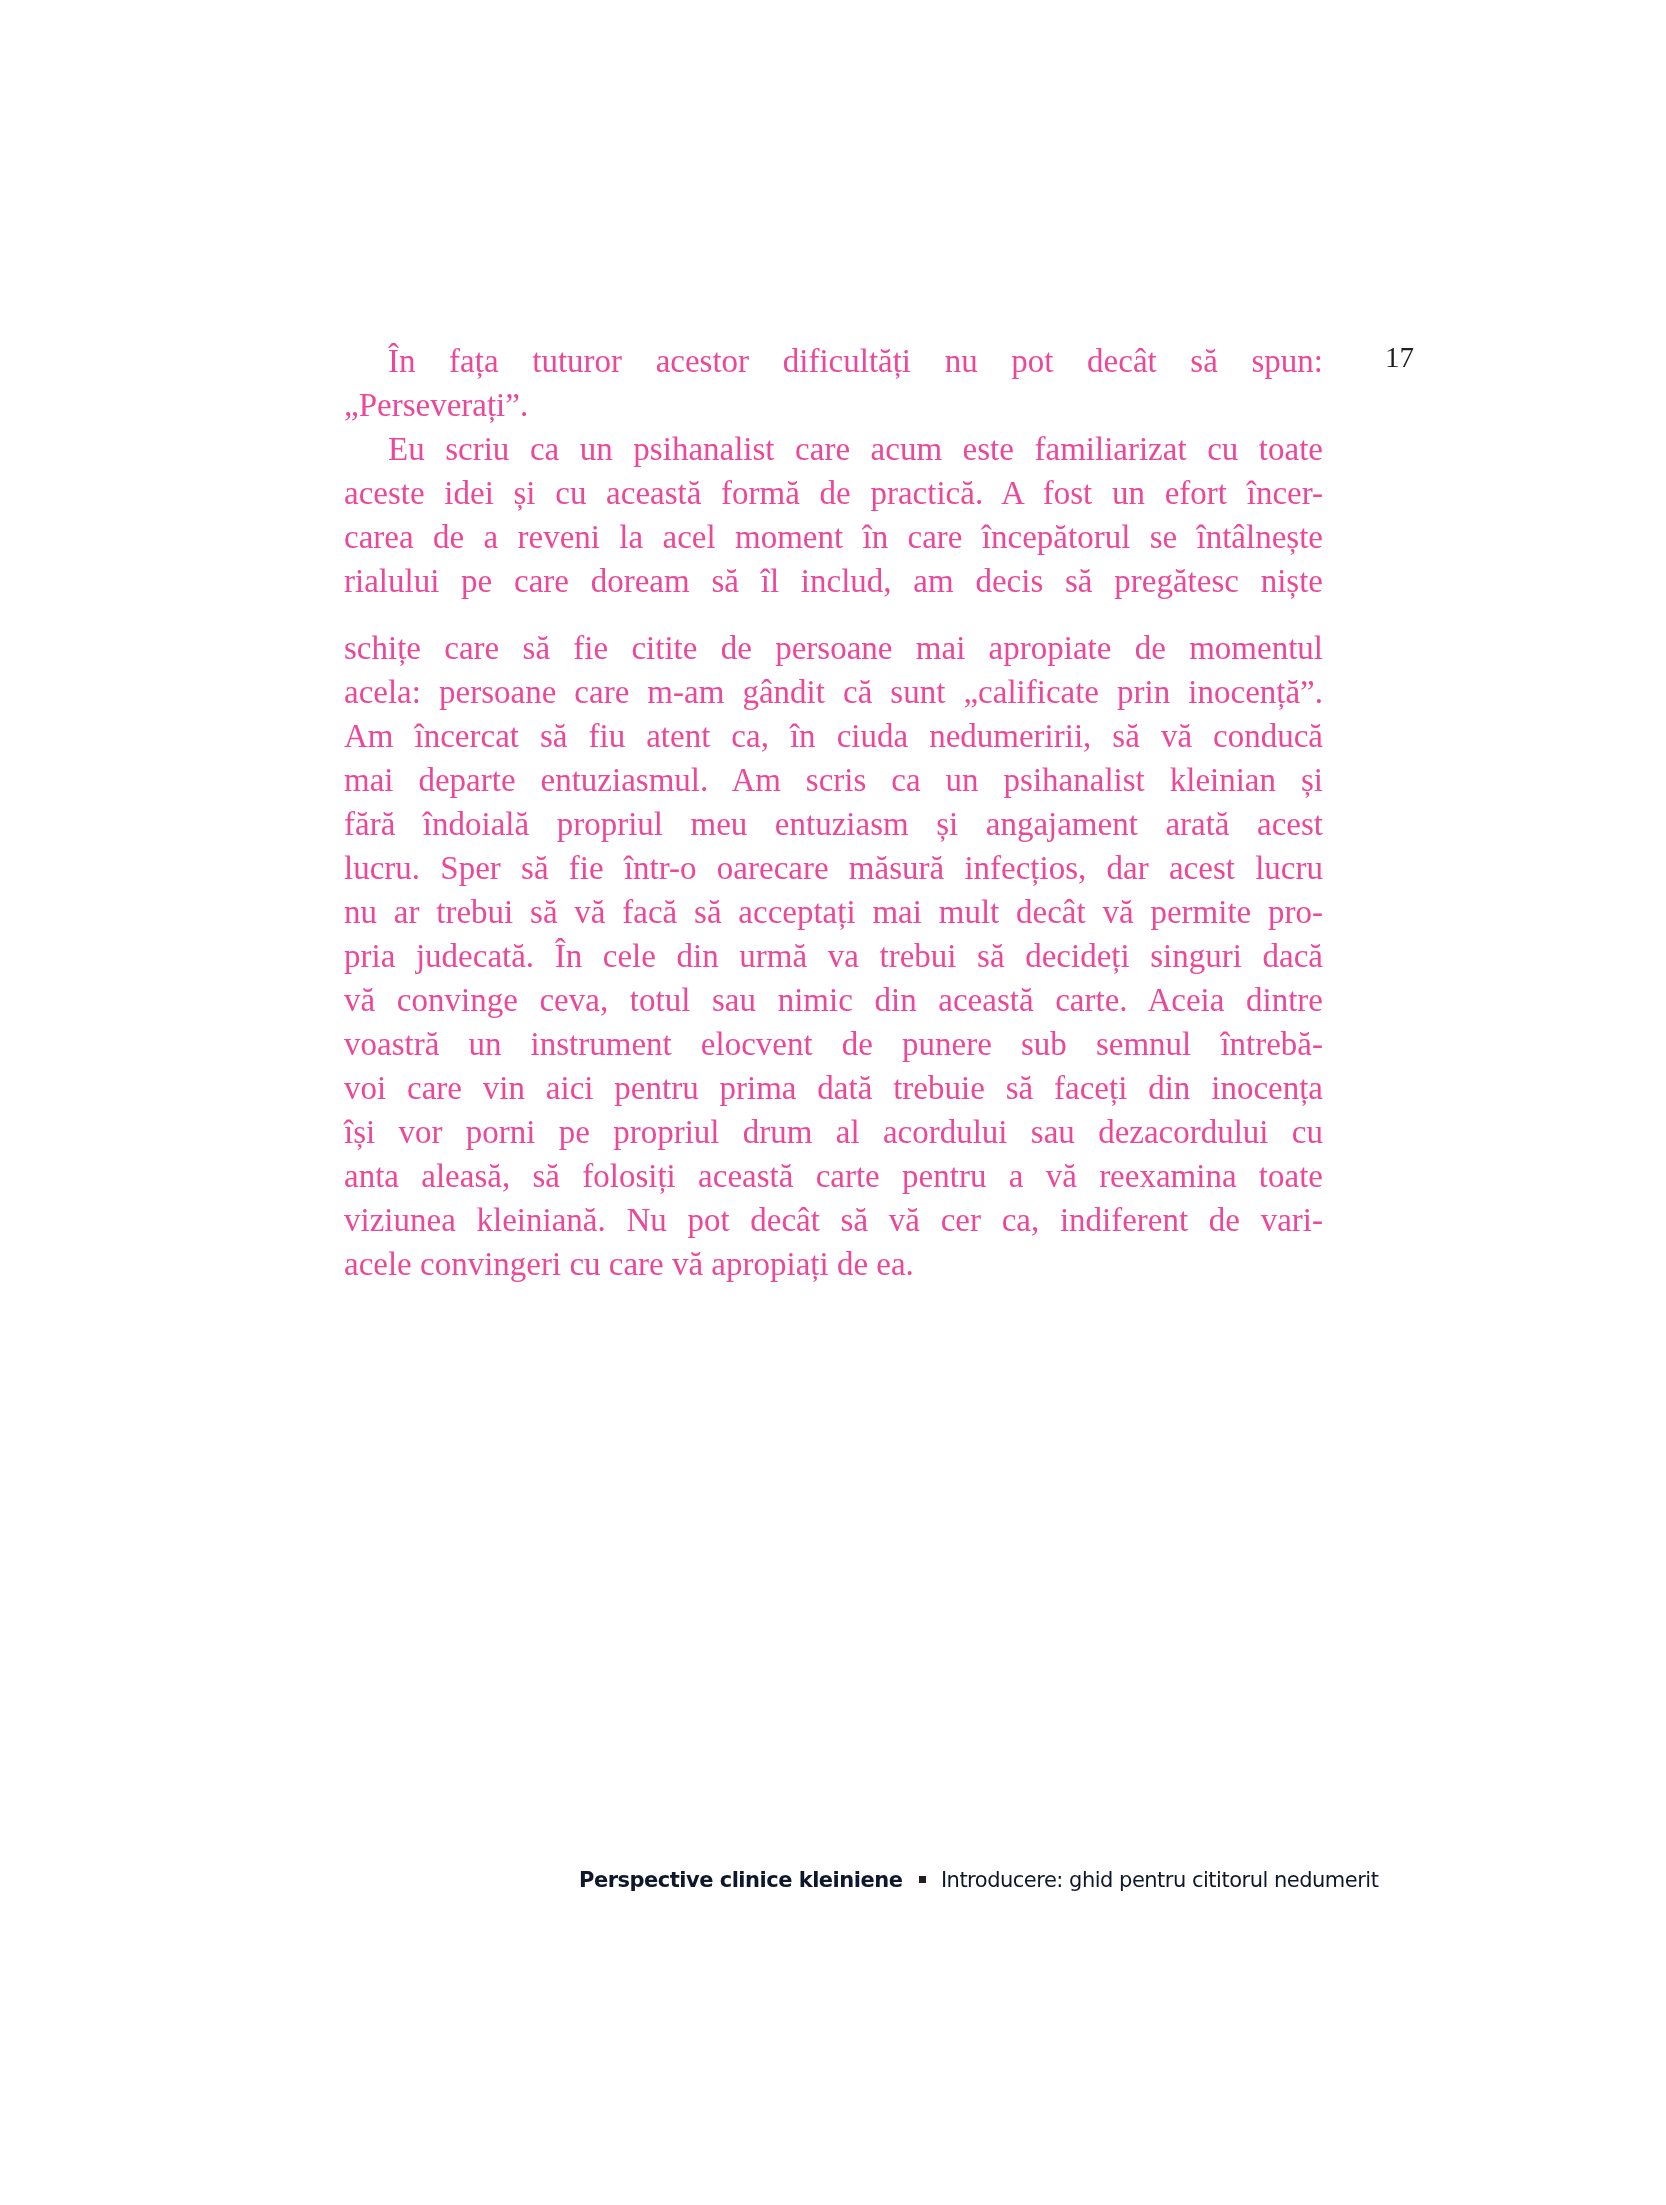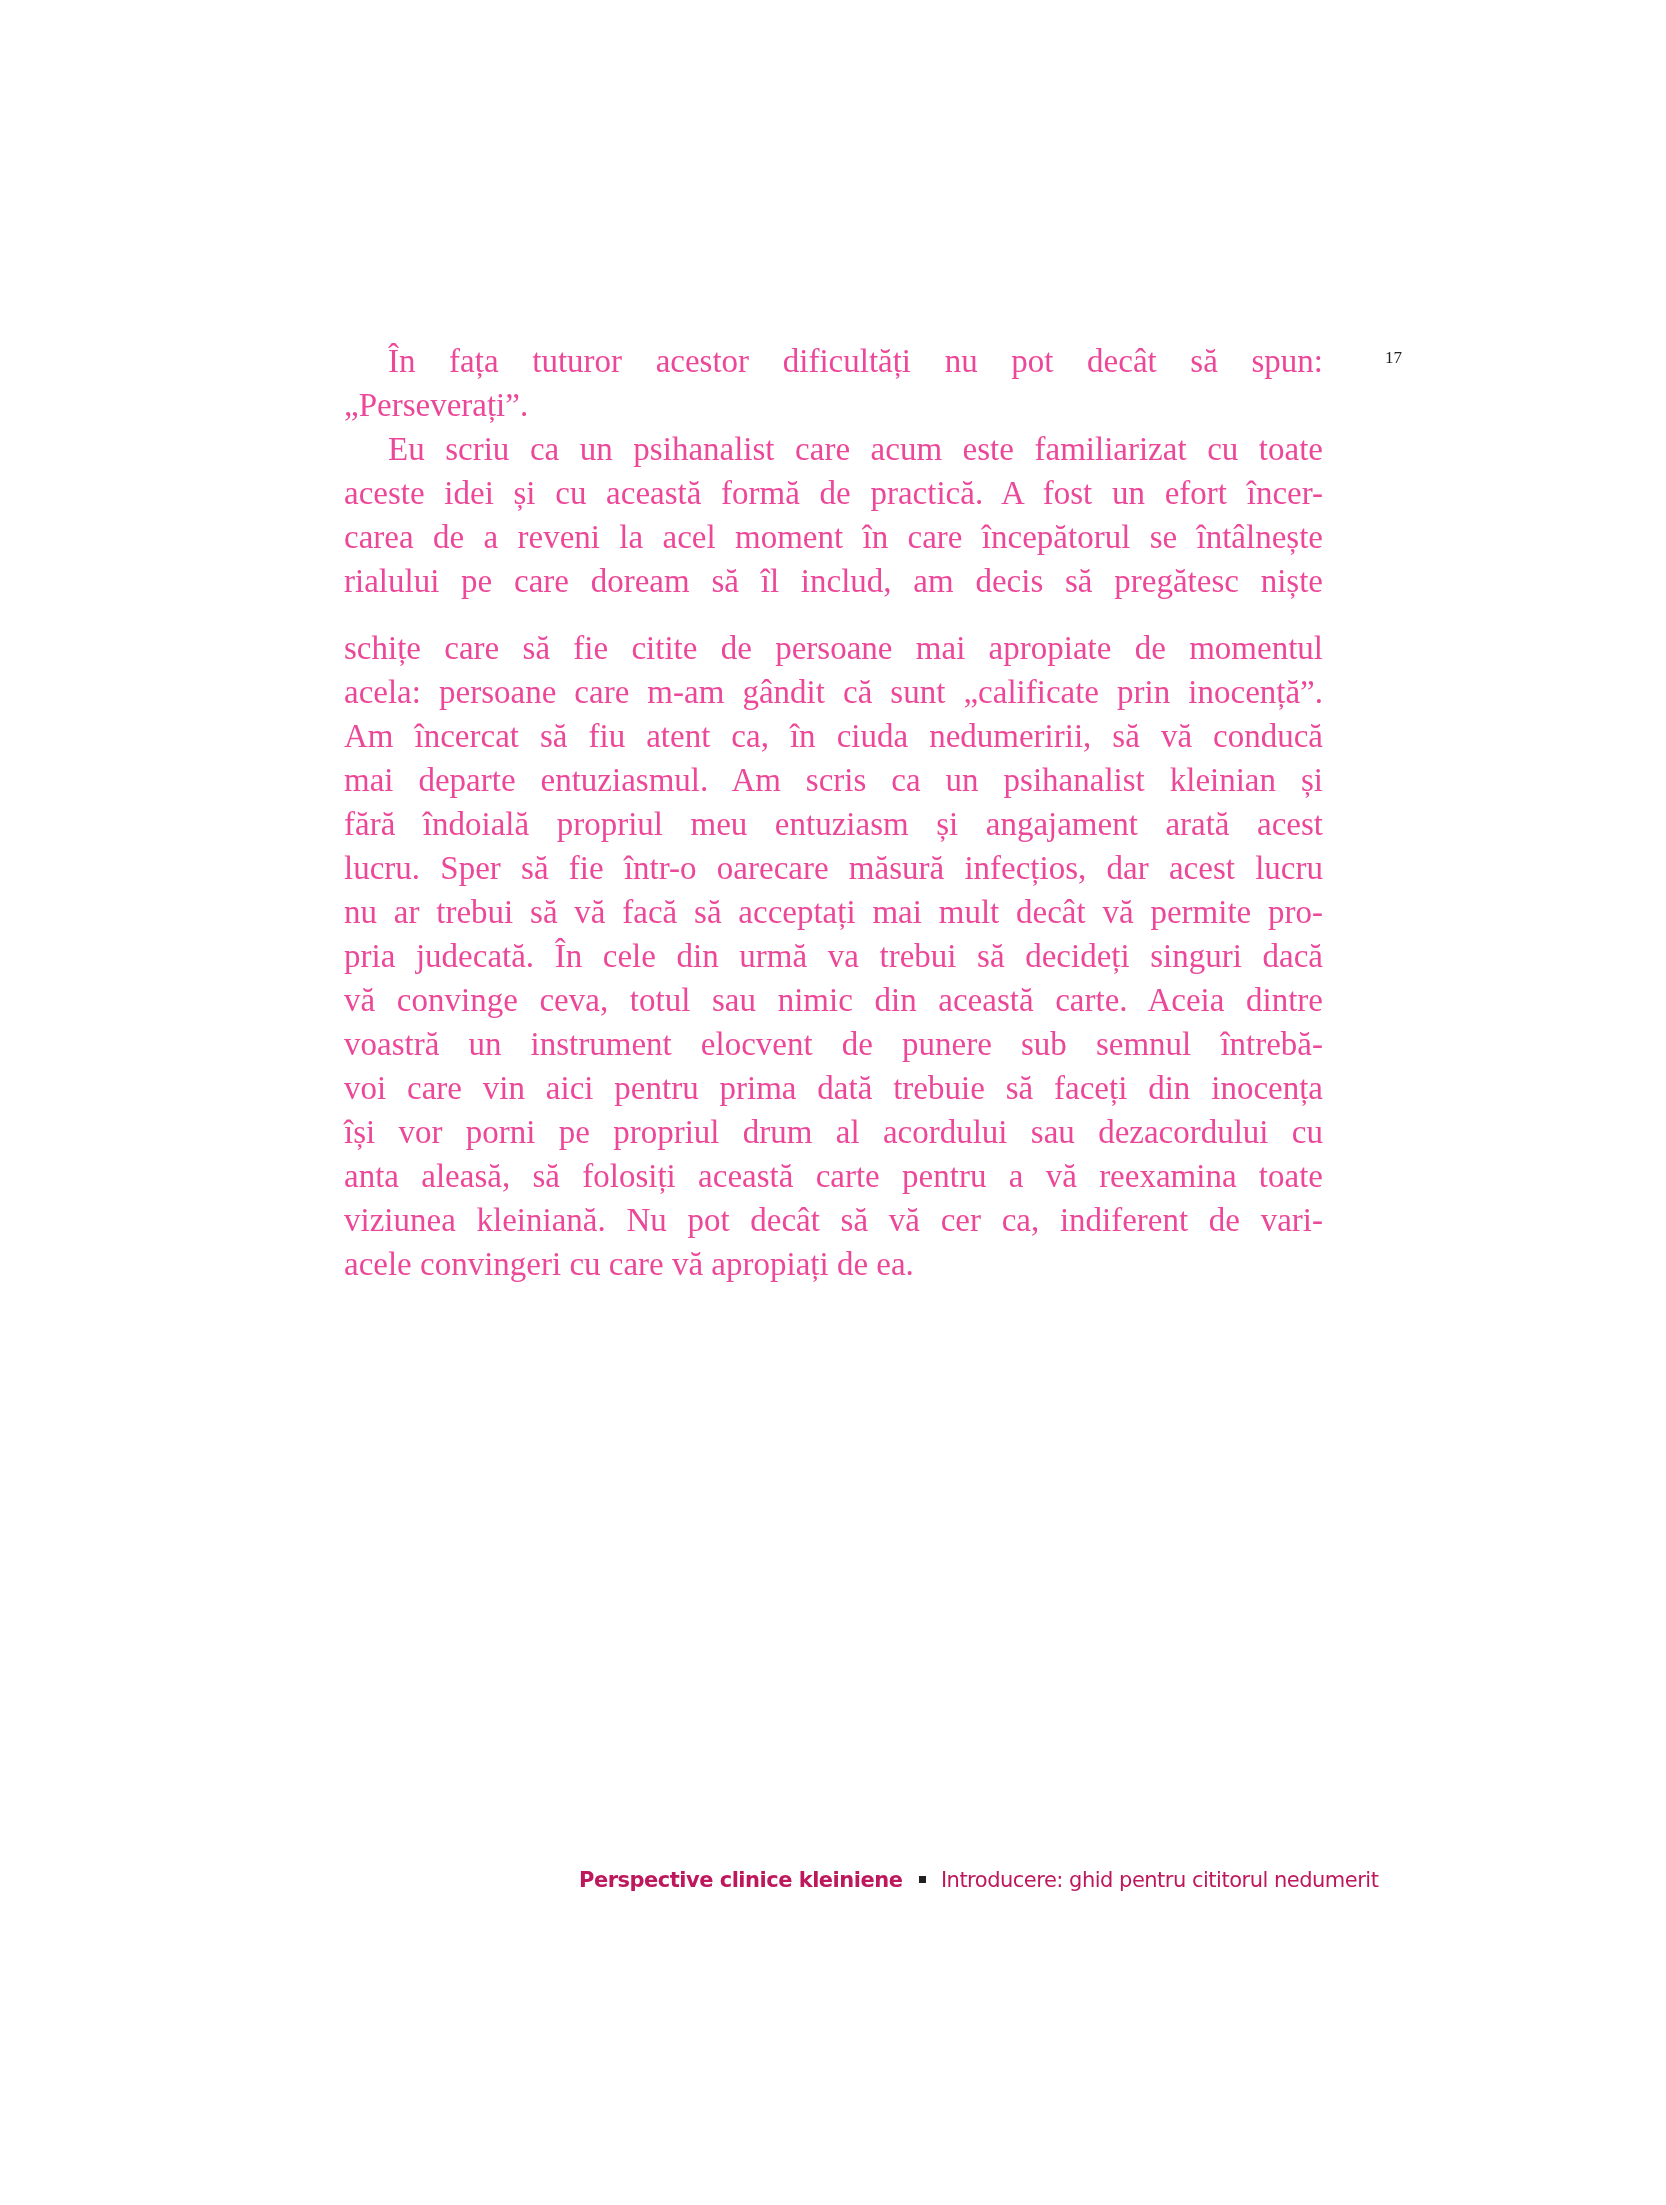--- a/index.html
+++ b/index.html
@@ -42,33 +42,33 @@
       padding-left: 44px;
     }
     .line.last {
       text-align-last: left;
     }
     .page-number {
       position: absolute;
       left: 1385px;
       top: 344px;
       font-family: "Liberation Serif", "DejaVu Serif", serif;
-      font-size: 17px;
+      font-size: 29px;
       line-height: 27px;
       color: #231f20;
     }
     .footer {
       position: absolute;
       left: 579px;
       top: 1867px;
       width: 821px;
       font-family: "DejaVu Sans", "Liberation Sans", sans-serif;
       font-size: 21px;
       line-height: 27px;
-      color: #be185d;
+      color: #0f172a;
       white-space: nowrap;
       letter-spacing: -0.5px;
     }
     .footer .book-title {
       font-weight: bold;
     }
     .footer .sep {
       display: inline-block;
       width: 6.8px;
       height: 6.8px;

